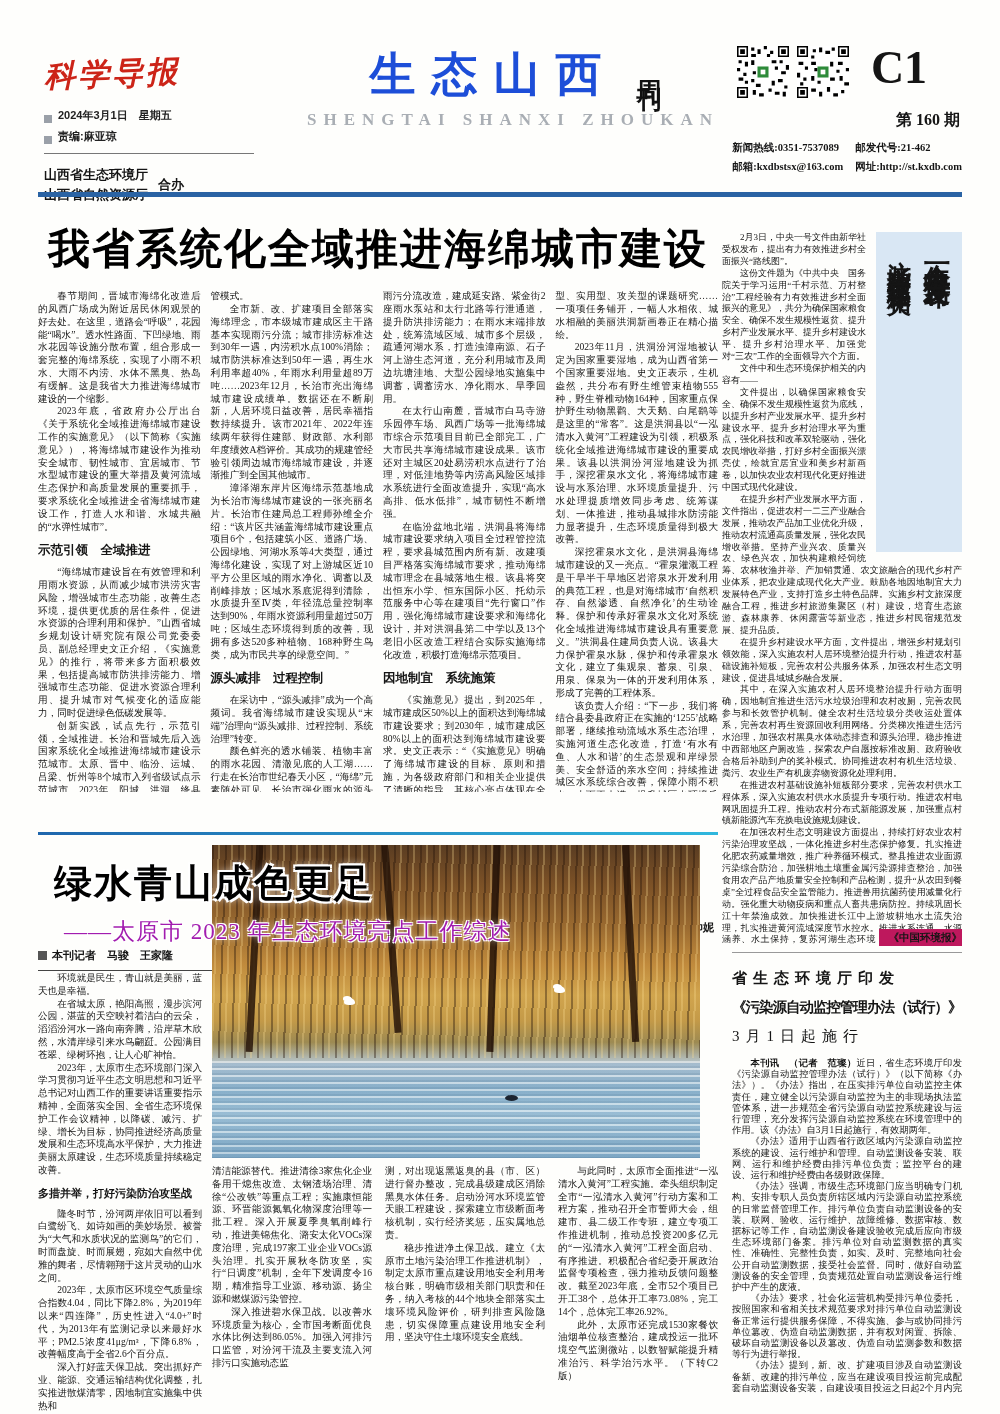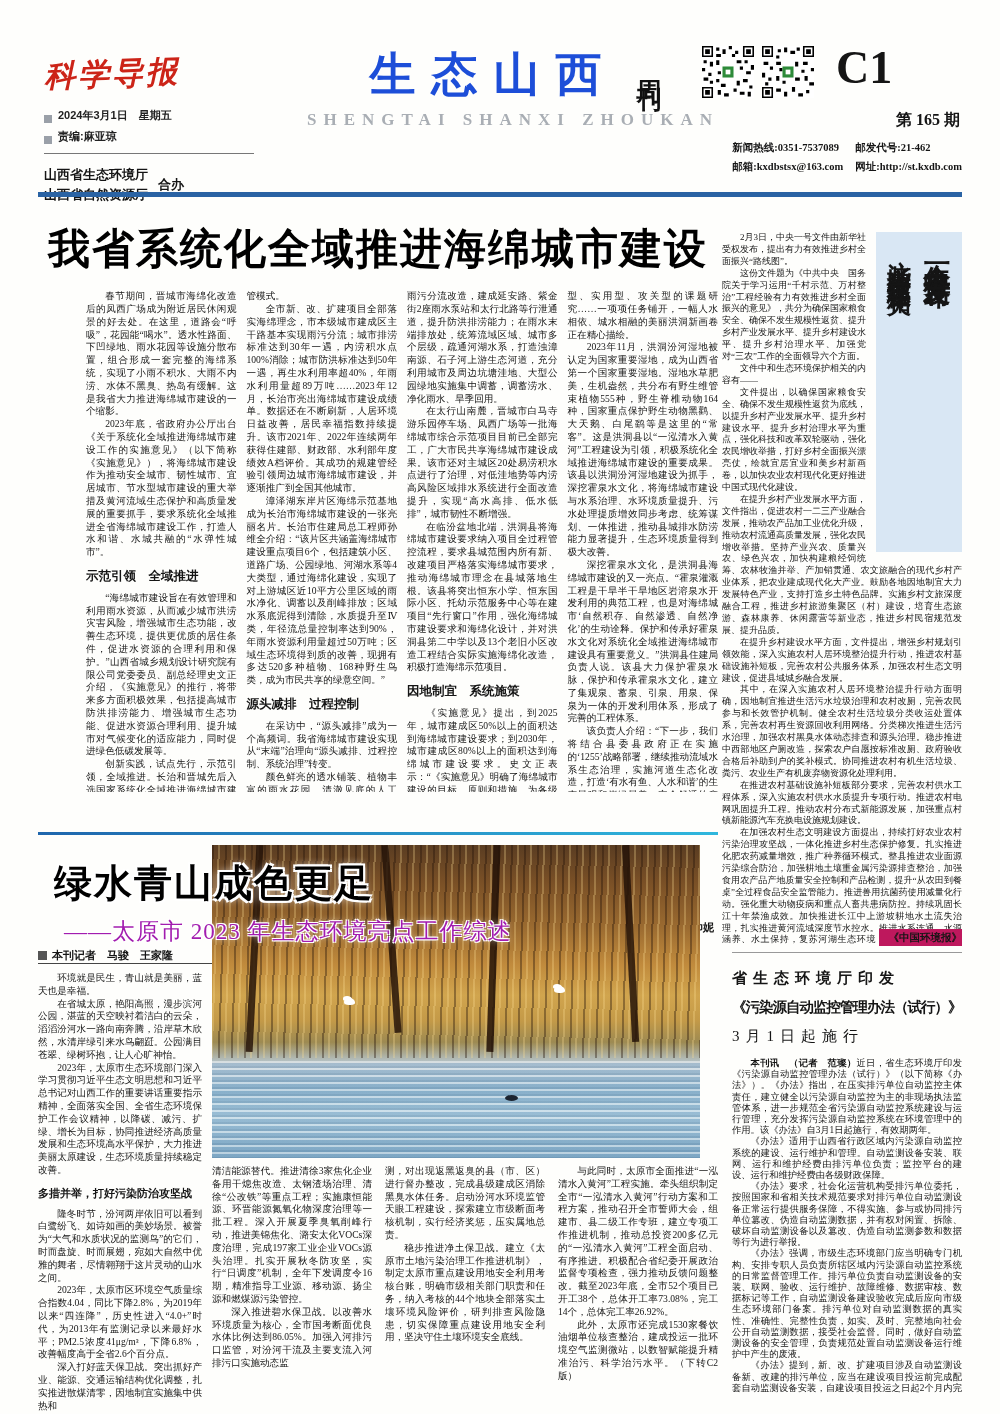--- a/index.html
+++ b/index.html
@@ -17,37 +17,37 @@
            font-family:"Liberation Sans",sans-serif;font-weight:bold;font-size:13px;}
   .org-names div{margin:2px 0;}
   .mh-center{position:absolute;left:240px;top:10px;width:470px;text-align:center;}
   .mh-title-row{display:flex;justify-content:center;align-items:flex-start;gap:16px;}
   .paper-title{margin:0;font-family:"Liberation Sans","DejaVu Sans",sans-serif;font-weight:900;
                font-size:46px;line-height:1.05;color:#1d4ed8;letter-spacing:16px;text-indent:10px;}
   .weekly{writing-mode:vertical-rl;font-family:"Liberation Sans",sans-serif;font-weight:700;
           font-size:25px;letter-spacing:7px;margin-top:10px;color:#111;}
   .title-en{margin-top:12px;color:#a9aeb4;font-size:17px;letter-spacing:7px;font-weight:bold;}
   .mh-right{position:absolute;right:0;top:6px;width:260px;}
-  .qr-row{display:flex;justify-content:flex-start;align-items:flex-start;gap:8px;}
+  .qr-row{display:flex;justify-content:center;align-items:flex-start;gap:8px;}
   .qr{width:52px;height:52px;flex:none;}
   .page-code{font-family:"Liberation Serif",serif;font-weight:700;font-size:46px;line-height:.95;margin-left:14px;}
   .issue-no{text-align:right;font-weight:700;font-size:16px;margin:12px 2px 9px;}
   .contacts{display:grid;grid-template-columns:auto auto;gap:3px 12px;font-weight:700;
             font-size:10.5px;line-height:1.5;text-align:left;justify-content:end;}
   .blue-rule{position:absolute;left:38px;top:192px;width:924px;height:5px;background:#2a63a4;}
   
   .para{margin:0;text-indent:2em;text-align:justify;}
   .para.cont{text-indent:0;}
   .colhead{font-family:"Liberation Sans","DejaVu Sans",sans-serif;font-weight:bold;font-size:12.5px;
            line-height:1.35;margin:9px 0 7px;text-indent:0;}
   
   .article1{position:absolute;left:38px;top:226px;width:680px;height:504px;}
   .a1-headline{margin:0 0 18px;text-align:center;font-family:"Liberation Sans","DejaVu Sans",sans-serif;
                font-weight:900;font-size:42px;line-height:1.1;letter-spacing:2px;color:#000;}
-  .a1-cols{display:flex;gap:10px;height:502px;overflow:hidden;margin-left:48px;}
+  .a1-cols{display:flex;gap:10px;height:502px;overflow:hidden;}
   .a1-col{flex:1;font-size:9.6px;line-height:12.8px;}
   .a1-author{position:absolute;right:2px;top:692px;background:#fefefc;font-weight:bold;font-size:11px;
              padding:2px 2px 2px 12px;font-family:"Liberation Sans",sans-serif;}
   
   .sidebar{position:absolute;left:722px;top:232px;width:240px;height:714px;}
   .sidebar-text{height:100%;overflow:hidden;font-size:9px;line-height:11.9px;text-align:justify;}
   .v-box{float:right;width:86px;height:320px;margin:0 0 10px 10px;background:#d9e7f4;
          writing-mode:vertical-rl;padding:10px 5px;box-sizing:border-box;}
   .v-line1{font-weight:900;font-size:27px;line-height:40px;letter-spacing:2px;}
   .v-line2{font-weight:900;font-size:24px;line-height:36px;letter-spacing:3px;}
@@ -69,21 +69,21 @@
   .egret{position:absolute;width:11px;height:7px;background:#fff;
          border-radius:60% 70% 50% 60%/70% 80% 40% 50%;box-shadow:-2px -3px 0 -1px #fff;z-index:2;}
   .dark-bird{position:absolute;width:13px;height:6px;background:#1c2430;border-radius:50%;z-index:2;}
   .a2-headline{position:absolute;left:16px;top:26px;margin:0;z-index:3;
     font-family:"Liberation Sans","DejaVu Sans",sans-serif;font-weight:900;font-size:38px;letter-spacing:2px;color:#000;
     text-shadow:-2px -2px 0 #fff,2px -2px 0 #fff,-2px 2px 0 #fff,2px 2px 0 #fff,0 0 8px rgba(255,255,255,.95);}
   .a2-subtitle{position:absolute;left:26px;top:84px;z-index:3;font-size:23px;letter-spacing:1px;color:#a21caf;
     text-shadow:-1px -1px 0 #fff,1px -1px 0 #fff,-1px 1px 0 #fff,1px 1px 0 #fff,0 0 6px rgba(255,255,255,.9);}
   .a2-byline{position:absolute;left:0;top:116px;width:182px;display:flex;align-items:center;gap:5px;
     font-family:"Liberation Sans",sans-serif;font-weight:bold;font-size:11px;
-    border-bottom:1.5px solid #444;}
+    border-bottom:1.5px solid #444;padding-bottom:7px;}
   .sq2{width:9px;height:9px;background:#555;display:inline-block;flex:none;}
   .a2-col{position:absolute;overflow:hidden;font-size:9.6px;line-height:12.8px;text-align:justify;}
   .a2-col1{left:0;top:140px;width:164px;height:442px;}
   .a2-col1 .colhead{font-size:11px;letter-spacing:0;}
   .a2-col2{left:174px;top:333px;width:160px;height:249px;}
   .a2-col3{left:347px;top:333px;width:160px;height:249px;}
   .a2-col4{left:520px;top:333px;width:160px;height:249px;}
   
   .article3{position:absolute;left:732px;top:952px;width:230px;height:460px;}
   .a3-rule{border-top:1px solid #999;}
@@ -151,21 +151,21 @@
             </g>
           <g fill="#000">
               <path d="M2 2h3v3H2z M28 2h3v3h-3z M2 28h3v3H2z"></path>
             <path d="M10 2h2v2h-2z M14 1h2v3h-2z M18 3h3v2h-3z M22 1h2v2h-2z M9 6h2v2H9z M1 10h3v2H1z M5 13h2v2H5z M0 17h2v3H0z M4 20h2v2H4z M2 23h2v2H2z M9 10h3v2H9z M21 10h2v3h-2z M26 10h3v2h-3z M31 14h2v2h-2z M9 19h2v3H9z M13 22h2v2h-2z M21 20h3v2h-3z M27 19h2v3h-2z M30 23h3v2h-3z M9 27h3v2H9z M14 29h2v3h-2z M19 26h2v3h-2z M23 30h3v2h-3z M28 28h2v2h-2z M25 15h2v2h-2z M11 14h2v2h-2z"></path>
             </g>
           <rect x="13" y="13" width="7" height="7" fill="#2e8b3a"></rect>
           <rect x="15" y="15" width="3" height="3" fill="#fff"></rect>
         </svg>
         <div class="page-code">C1</div>
       </div>
-      <div class="issue-no">第 165 期</div>
+      <div class="issue-no">第 160 期</div>
       <div class="contacts">
         <span>新闻热线:0351-7537089</span>
         <span>邮发代号:21-462</span>
         <span>邮箱:kxdbstsx@163.com</span>
         <span>网址:http://st.kxdb.com</span>
       </div>
     </div>
   </header>
   <div class="blue-rule"></div>
 
@@ -189,21 +189,21 @@
         </div>
       <div class="a1-col">
           <p class="para cont">雨污分流改造，建成延安路、紫金街2座雨水泵站和太行北路等行泄通道，提升防洪排涝能力；在雨水末端排放处，统筹流域区域、城市多个层级，疏通河湖水系，打造浊漳南源、石子河上游生态河道，充分利用城市及周边坑塘洼地、大型公园绿地实施集中调蓄，调蓄涝水、净化雨水、旱季回用。</p>
           <p class="para">在太行山南麓，晋城市白马寺游乐园停车场、凤西广场等一批海绵城市综合示范项目目前已全部完工，广大市民共享海绵城市建设成果。该市还对主城区20处易涝积水点进行了治理，对低洼地势等内涝高风险区域排水系统进行全面改造提升，实现“高水高排、低水低排”，城市韧性不断增强。</p>
           <p class="para">在临汾盆地北端，洪洞县将海绵城市建设要求纳入项目全过程管控流程，要求县城范围内所有新、改建项目严格落实海绵城市要求，推动海绵城市理念在县城落地生根。该县将突出恒东小学、恒东国际小区、托幼示范服务中心等在建项目“先行窗口”作用，强化海绵城市建设要求和海绵化设计，并对洪洞县第二中学以及13个老旧小区改造工程结合实际实施海绵化改造，积极打造海绵示范项目。</p>
           <h3 class="colhead">因地制宜　系统施策</h3>
           <p class="para">《实施意见》提出，到2025年，城市建成区50%以上的面积达到海绵城市建设要求；到2030年，城市建成区80%以上的面积达到海绵城市建设要求。史文正表示：“《实施意见》明确了海绵城市建设的目标、原则和措施，为各级政府部门和相关企业提供了清晰的指导。其核心亮点体现在全面、系统化的推进策略，通过全省范围内的统一规划和实施，实现城市水循环和生态系统的优化，提升城市可持续发展能力。”</p>
         </div>
       <div class="a1-col">
           <p class="para cont">型、实用型、攻关型的课题研究……一项项任务铺开，一幅人水相依、城水相融的美丽洪洞新画卷正在精心描绘。</p>
-          <p class="para">2023年11月，洪洞汾河湿地被认定为国家重要湿地，成为山西省第一个国家重要湿地。湿地水草肥美，生机盎然，共分布有野生维管束植物555种，野生脊椎动物164种，国家重点保护野生动物黑鹳、大天鹅、白尾鹞等是这里的“常客”。这是洪洞县以“一泓清水入黄河”工程建设为引领，积极系统化全域推进海绵城市建设的重要成果。该县以洪洞汾河湿地建设为抓手，深挖霍泉水文化，将海绵城市建设与水系治理、水环境质量提升、污水处理提质增效同步考虑、统筹谋划、一体推进，推动县城排水防涝能力显著提升，生态环境质量得到极大改善。</p>
+          <p class="para">2023年11月，洪洞汾河湿地被认定为国家重要湿地，成为山西省第一个国家重要湿地。史文正表示，生机盎然，共分布有野生维管束植物555种，野生脊椎动物164种，国家重点保护野生动物黑鹳、大天鹅、白尾鹞等是这里的“常客”。这是洪洞县以“一泓清水入黄河”工程建设为引领，积极系统化全域推进海绵城市建设的重要成果。该县以洪洞汾河湿地建设为抓手，深挖霍泉水文化，将海绵城市建设与水系治理、水环境质量提升、污水处理提质增效同步考虑、统筹谋划、一体推进，推动县城排水防涝能力显著提升，生态环境质量得到极大改善。</p>
           <p class="para">深挖霍泉水文化，是洪洞县海绵城市建设的又一亮点。“霍泉灌溉工程是干旱半干旱地区岩溶泉水开发利用的典范工程，也是对海绵城市‘自然积存、自然渗透、自然净化’的生动诠释。保护和传承好霍泉水文化对系统化全域推进海绵城市建设具有重要意义。”洪洞县住建局负责人说。该县大力保护霍泉水脉，保护和传承霍泉水文化，建立了集观泉、蓄泉、引泉、用泉、保泉为一体的开发利用体系，形成了完善的工程体系。</p>
           <p class="para">该负责人介绍：“下一步，我们将结合县委县政府正在实施的‘1255’战略部署，继续推动流域水系生态治理，实施河道生态化改造，打造‘有水有鱼、人水和谐’的生态景观和岸绿景美、安全舒适的亲水空间；持续推进城区水系统综合改善，保障小雨不积水、大雨不内涝，提升城区水环境质量，打造多水源供水新格局。”</p>
         </div>
     </div>
     <div class="a1-author">晋帅妮</div>
   </section>
 
   <aside class="sidebar">
     <div class="sidebar-text">
       <div class="v-box">
@@ -264,19 +264,19 @@
   </section>
 
   <section class="article3">
     <div class="a3-rule"></div>
     <div class="a3-pretitle">省生态环境厅印发</div>
     <h3 class="a3-title">《污染源自动监控管理办法（试行）》</h3>
     <div class="a3-subtitle">3月1日起施行</div>
     <div class="a3-body">
         <p class="para"><b>本刊讯　（记者　范璨）</b>近日，省生态环境厅印发《污染源自动监控管理办法（试行）》（以下简称《办法》）。《办法》指出，在压实排污单位自动监控主体责任，建立健全以污染源自动监控为主的非现场执法监管体系，进一步规范全省污染源自动监控系统建设与运行管理，充分发挥污染源自动监控系统在环境管理中的作用。该《办法》自3月1日起施行，有效期两年。</p>
         <p class="para">《办法》适用于山西省行政区域内污染源自动监控系统的建设、运行维护和管理。自动监测设备安装、联网、运行和维护经费由排污单位负责；监控平台的建设、运行和维护经费由各级财政保障。</p>
+        <p class="para">《办法》强调，市级生态环境部门应当明确专门机构、安排专职人员负责所辖区域内污染源自动监控系统的日常监督管理工作。排污单位负责自动监测设备的安装、联网、验收、运行维护、故障维修、数据审核、数据标记等工作，自动监测设备建设验收完成后应向市级生态环境部门备案。排污单位对自动监测数据的真实性、准确性、完整性负责，如实、及时、完整地向社会公开自动监测数据，接受社会监督。同时，做好自动监测设备的安全管理，负责规范处置自动监测设备运行维护中产生的废液。</p>
         <p class="para">《办法》要求，社会化运营机构受排污单位委托，按照国家和省相关技术规范要求对排污单位自动监测设备正常运行提供服务保障，不得实施、参与或协同排污单位篡改、伪造自动监测数据，并有权对闲置、拆除、破坏自动监测设备以及篡改、伪造自动监测参数和数据等行为进行举报。</p>
-        <p class="para">《办法》强调，市级生态环境部门应当明确专门机构、安排专职人员负责所辖区域内污染源自动监控系统的日常监督管理工作。排污单位负责自动监测设备的安装、联网、验收、运行维护、故障维修、数据审核、数据标记等工作，自动监测设备建设验收完成后应向市级生态环境部门备案。排污单位对自动监测数据的真实性、准确性、完整性负责，如实、及时、完整地向社会公开自动监测数据，接受社会监督。同时，做好自动监测设备的安全管理，负责规范处置自动监测设备运行维护中产生的废液。</p>
         <p class="para">《办法》提到，新、改、扩建项目涉及自动监测设备新、改建的排污单位，应当在建设项目投运前完成配套自动监测设备安装，自建设项目投运之日起2个月内完成自动监测设备调试（含自主验收、备案），并与生态环境部门监控平台联网。排污单位依法应当安装自动监测设备而未安装的，暂不予核发排污许可证。</p>
       </div>
   </section>
 
 </div>
 
 </body></html>

